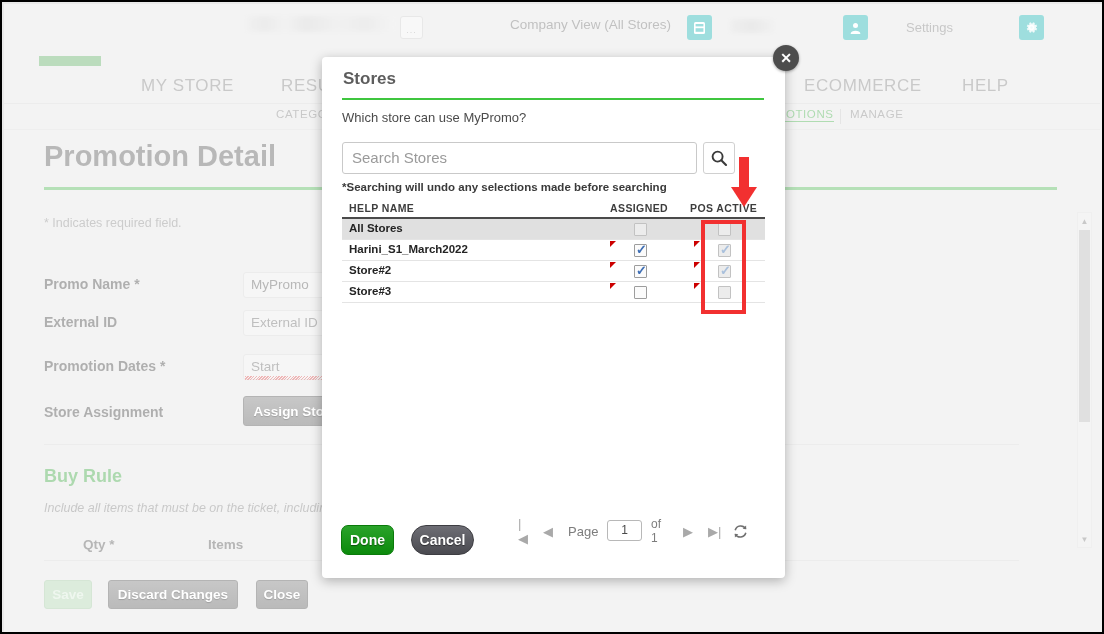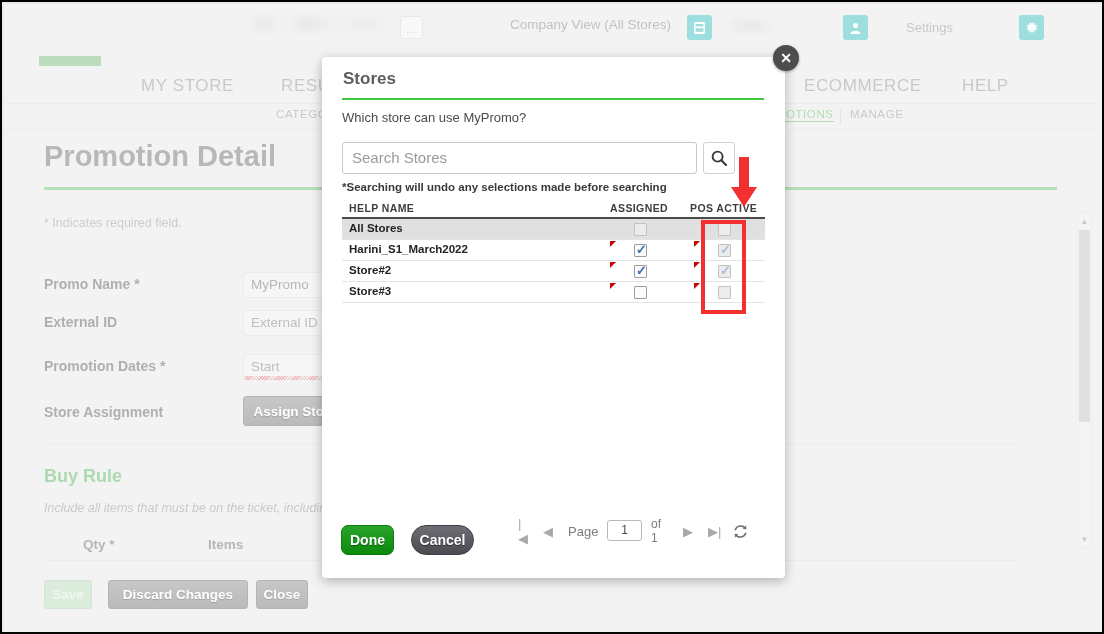--- a/index.html
+++ b/index.html
@@ -414,21 +414,21 @@
     <div class="btn-grey" style="left:239px;top:392px;width:112px;height:30px">Assign Stores</div>
 
     <div class="hr-light" style="top:440px"></div>
     <div class="sect-title">Buy Rule</div>
     <div class="sect-sub">Include all items that must be on the ticket, including...</div>
     <div class="thcell" style="left:79px">Qty *</div>
     <div class="thcell" style="left:204px">Items</div>
     <div class="hr-light" style="top:556px"></div>
 
     <div class="btn-save">Save</div>
-    <div class="btn-grey" style="left:104px;top:576px;width:140px;height:29px">Discard Changes</div>
+    <div class="btn-grey" style="left:104px;top:576px;width:130px;height:29px">Discard Changes</div>
     <div class="btn-grey" style="left:252px;top:576px;width:52px;height:29px">Close</div>
 
     <div class="pscroll">
       <div class="arw up">▲</div>
       <div class="thumb"></div>
       <div class="arw dn">▼</div>
     </div>
   </div>
 
   <div id="overlay"></div>

